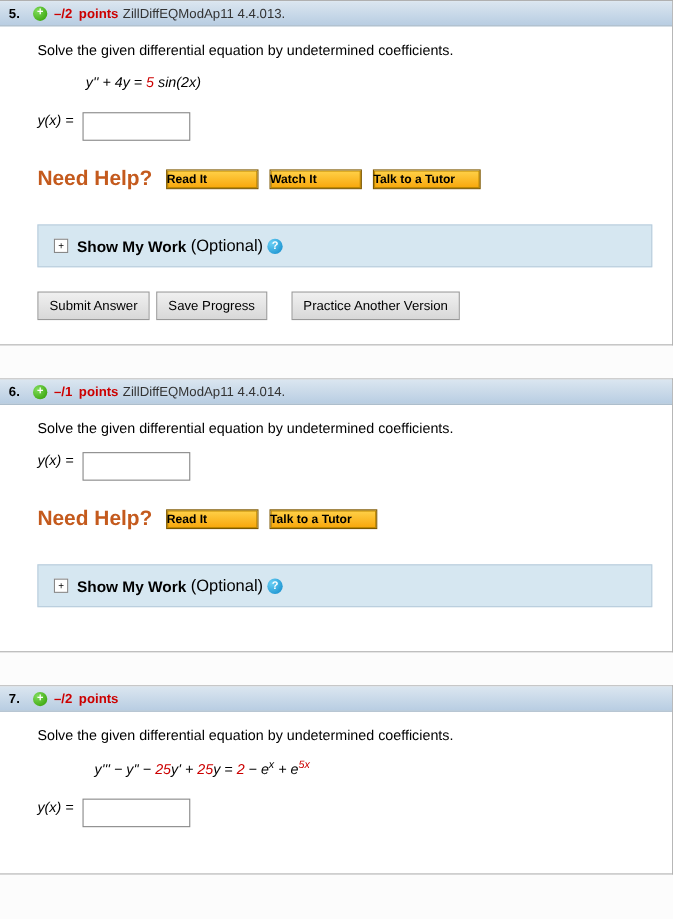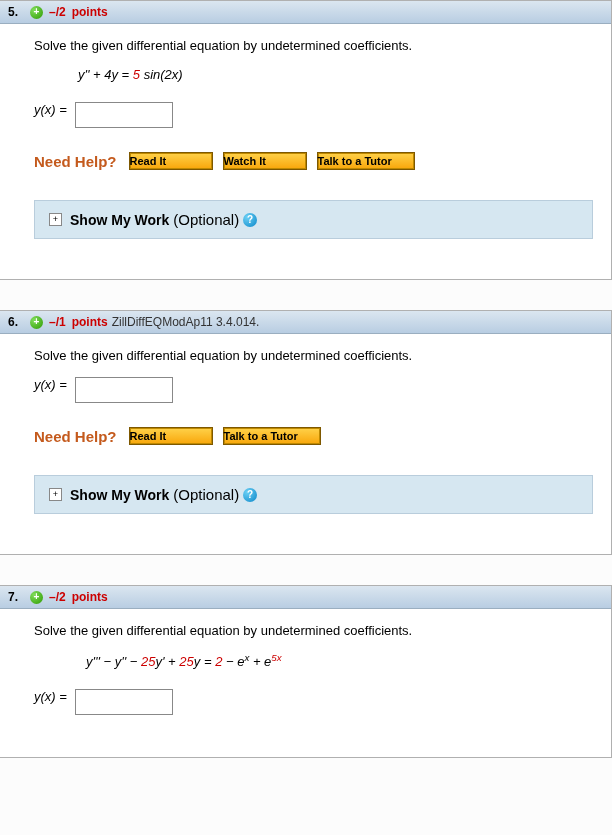--- a/index.html
+++ b/index.html
@@ -82,21 +82,21 @@
     background: #fff;
   }
   .need-help {
     display: flex;
     align-items: center;
     margin-bottom: 30px;
   }
   .need-help-label {
     color: #c45a1d;
     font-weight: bold;
-    font-size: 15px;
+    font-size: 19px;
     margin-right: 12px;
   }
   .orange-btn {
     background: linear-gradient(#ffd24a, #f8a60a);
     border: 1px solid #7e5800;
     color: #000;
     font-size: 11px;
     font-weight: bold;
     padding: 2px 0;
     width: 82px;
@@ -166,20 +166,21 @@
 </style>
 </head>
 <body>
 
 <div class="question">
   <div class="q-header">
     <span class="q-num">5.</span>
     <span class="expand-icon">+</span>
     <span class="points">–/2</span>
     <span class="points-word">points</span>
+    <span class="source">ZillDiffEQModAp11 4.4.013.</span>
   </div>
   <div class="q-body">
     <div class="prompt">Solve the given differential equation by undetermined coefficients.</div>
     <div class="equation">
       y'' + 4y = <span class="red">5</span> sin(2x)
     </div>
     <div class="answer-row">
       <span class="answer-label">y(x) =</span>
       <input class="answer-input" style="">
     </div>
@@ -187,31 +188,36 @@
       <span class="need-help-label">Need Help?</span>
       <div class="orange-btn">Read It</div>
       <div class="orange-btn">Watch It</div>
       <div class="orange-btn tutor">Talk to a Tutor</div>
     </div>
     <div class="show-work">
       <div class="plus-box">+</div>
       <span class="show-work-label">Show My Work</span>
       <span class="show-work-opt">(Optional)</span>
       <span class="help-icon">?</span>
+    </div>
+    <div class="submit-row">
+      <div class="grey-btn">Submit Answer</div>
+      <div class="grey-btn">Save Progress</div>
+      <div class="grey-btn practice">Practice Another Version</div>
     </div>
   </div>
 </div>
 
 <div class="question">
   <div class="q-header">
     <span class="q-num">6.</span>
     <span class="expand-icon">+</span>
     <span class="points">–/1</span>
     <span class="points-word">points</span>
-    <span class="source">ZillDiffEQModAp11 3.4.014.</span>
+    <span class="source">ZillDiffEQModAp11 4.4.014.</span>
   </div>
   <div class="q-body">
     <div class="prompt">Solve the given differential equation by undetermined coefficients.</div>
     <div class="answer-row">
       <span class="answer-label">y(x) =</span>
       <input class="answer-input" style="">
     </div>
     <div class="need-help">
       <span class="need-help-label">Need Help?</span>
       <div class="orange-btn">Read It</div>

